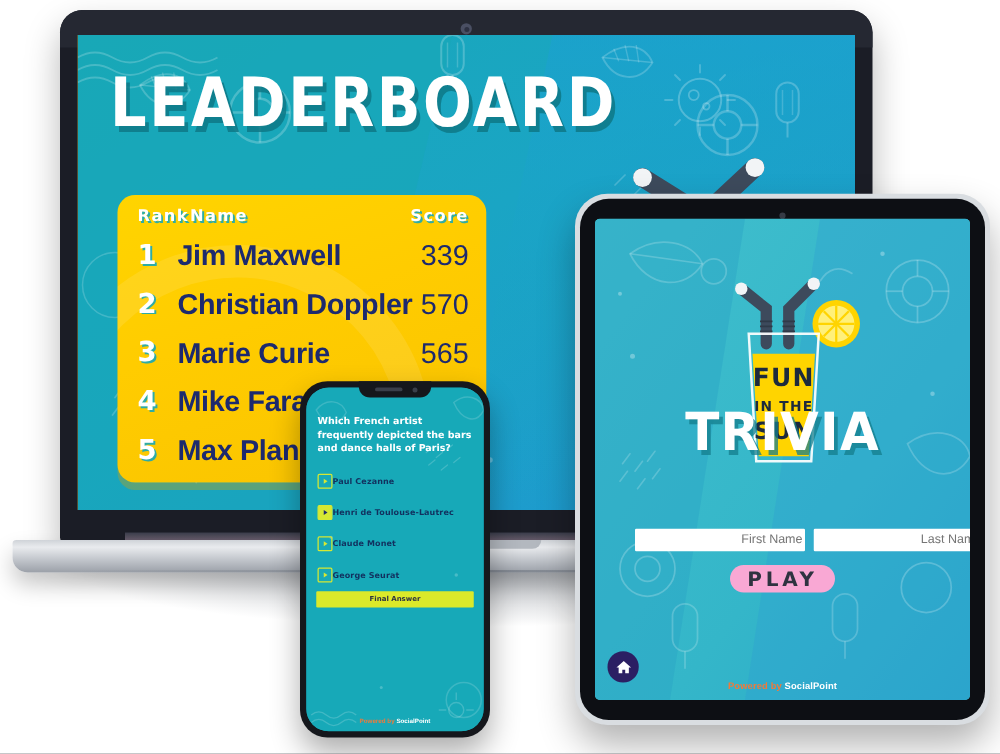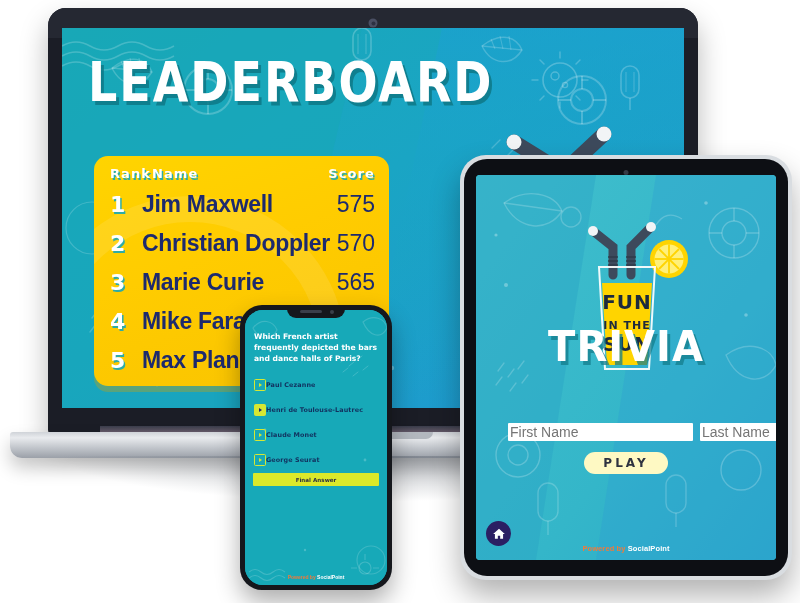--- a/index.html
+++ b/index.html
@@ -130,29 +130,29 @@
     position:absolute;left:0;right:0;top:148px;text-align:center;
     font-family:"DejaVu Sans", sans-serif;font-weight:bold;font-size:40px;
     letter-spacing:1px;color:#ffffff;
     text-shadow:3px 4px 0 rgba(20,125,140,.75);
     transform:scaleY(1.05);
   }
   .tab-form{position:absolute;left:32px;right:32px;top:248px;}
   .field-row{display:flex;gap:7px;margin-bottom:7px;}
   .field{
     flex:1;height:16px;background:#ffffff;border:0;border-radius:1px;
-    text-align:left;font-size:14px;color:#8d8f95;
+    text-align:right;font-size:10px;color:#8d8f95;
     font-family:"Liberation Sans", sans-serif;
     line-height:16px;
   }
   .field.first{color:#4a4d55;}
   .play-btn{
     margin:11px auto 0;width:84px;height:22px;border-radius:11px;
-    background:#fef9c3;border:0;cursor:pointer;
-    font-family:"DejaVu Sans", sans-serif;font-weight:bold;font-size:12px;
+    background:#f9a8d4;border:0;cursor:pointer;
+    font-family:"DejaVu Sans", sans-serif;font-weight:bold;font-size:16px;
     letter-spacing:3px;color:#2f3340;
     display:flex;align-items:center;justify-content:center;
   }
   .home-btn{
     position:absolute;left:10px;bottom:14px;width:25px;height:25px;border-radius:50%;
     background:#2b1f63;display:flex;align-items:center;justify-content:center;
     cursor:pointer;
   }
   .powered{
     position:absolute;left:0;right:0;bottom:7px;text-align:center;
@@ -356,21 +356,21 @@
         <div class="lb-card">
           <div class="lb-head">
             <span class="h-rank">Rank</span>
             <span class="h-name">Name</span>
             <span class="h-score">Score</span>
           </div>
           <div class="lb-rows">
             <div class="lb-row">
               <span class="lb-rank">1</span>
               <span class="lb-name">Jim Maxwell</span>
-              <span class="lb-score">575</span>
+              <span class="lb-score">339</span>
             </div>
             <div class="lb-row">
               <span class="lb-rank">2</span>
               <span class="lb-name">Christian Doppler</span>
               <span class="lb-score">570</span>
             </div>
             <div class="lb-row">
               <span class="lb-rank">3</span>
               <span class="lb-name">Marie Curie</span>
               <span class="lb-score">565</span>

